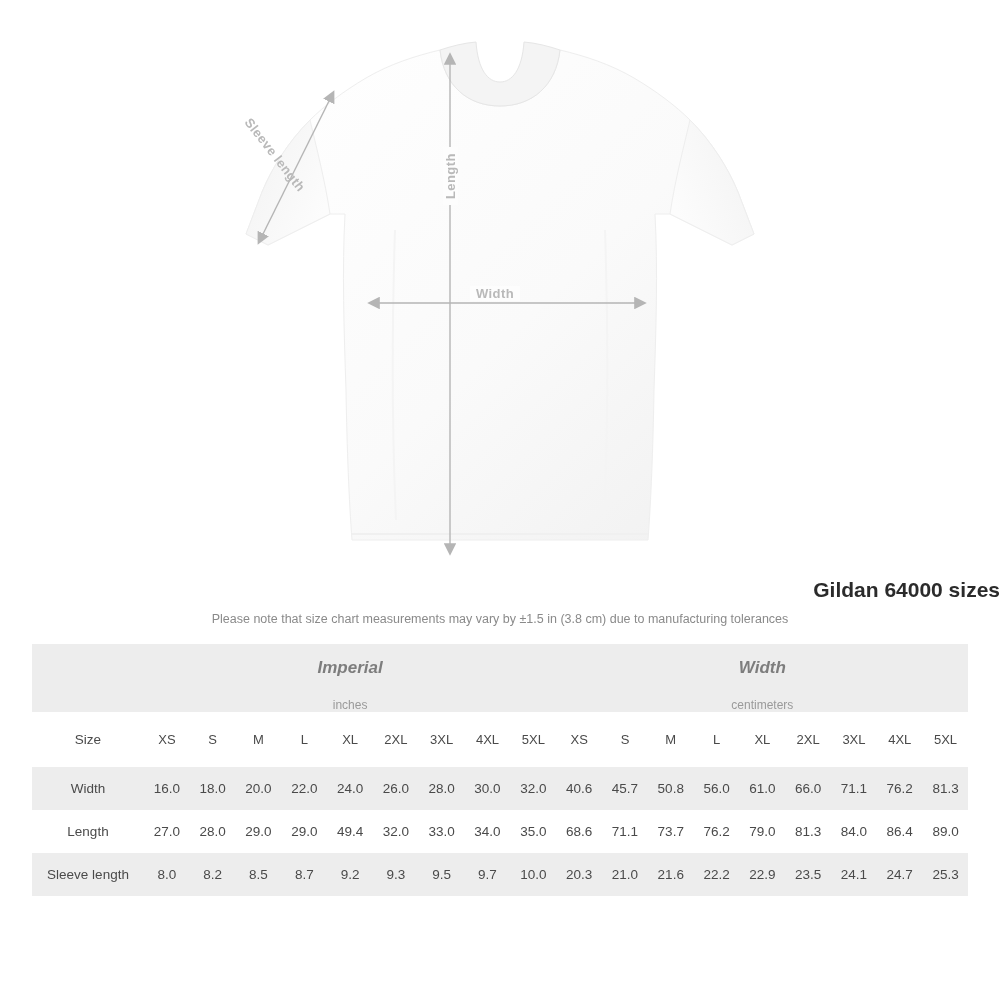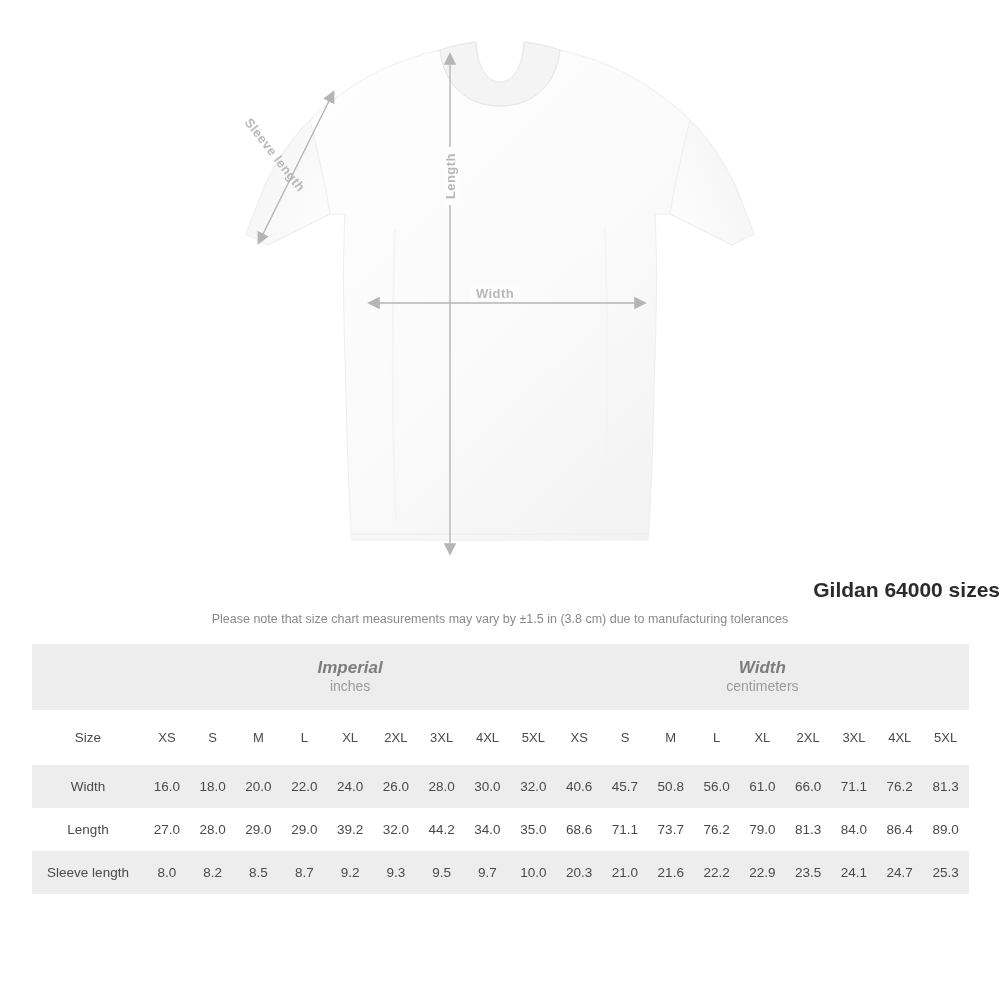--- a/index.html
+++ b/index.html
@@ -83,35 +83,35 @@
     table-layout: fixed;
   }
   table.size-table td, table.size-table th {
     border: none;
     text-align: center;
     font-weight: normal;
     color: #4a4a4a;
   }
   .unit-row td {
     background: #ededed;
-    padding: 14px 0 16px 0;
+    padding: 14px 0 0 0;
   }
   .unit-row td.corner { background: #ededed; }
   .unit-title {
     font-size: 17px;
     font-style: italic;
     font-weight: 700;
     color: #7d7d7d;
     display: block;
   }
   .unit-sub {
-    font-size: 14px;
+    font-size: 12px;
     color: #9a9a9a;
     display: block;
-    margin-top: 0;
+    margin-top: 20px;
   }
   .hdr-row td {
     background: #ffffff;
     padding: 20px 0;
     font-size: 13px;
     color: #4a4a4a;
   }
   .hdr-row td.rowlabel {
     font-size: 13.5px;
   }
@@ -288,23 +288,23 @@
         <td>76.2</td>
         <td>81.3</td>
       </tr>
 
       <tr class="data-row plain">
         <td class="rowlabel">Length</td>
         <td>27.0</td>
         <td>28.0</td>
         <td>29.0</td>
         <td>29.0</td>
-        <td>39.2</td>
+        <td>49.4</td>
         <td>32.0</td>
-        <td>44.2</td>
+        <td>33.0</td>
         <td>34.0</td>
         <td>35.0</td>
         <td>68.6</td>
         <td>71.1</td>
         <td>73.7</td>
         <td>76.2</td>
         <td>79.0</td>
         <td>81.3</td>
         <td>84.0</td>
         <td>86.4</td>

